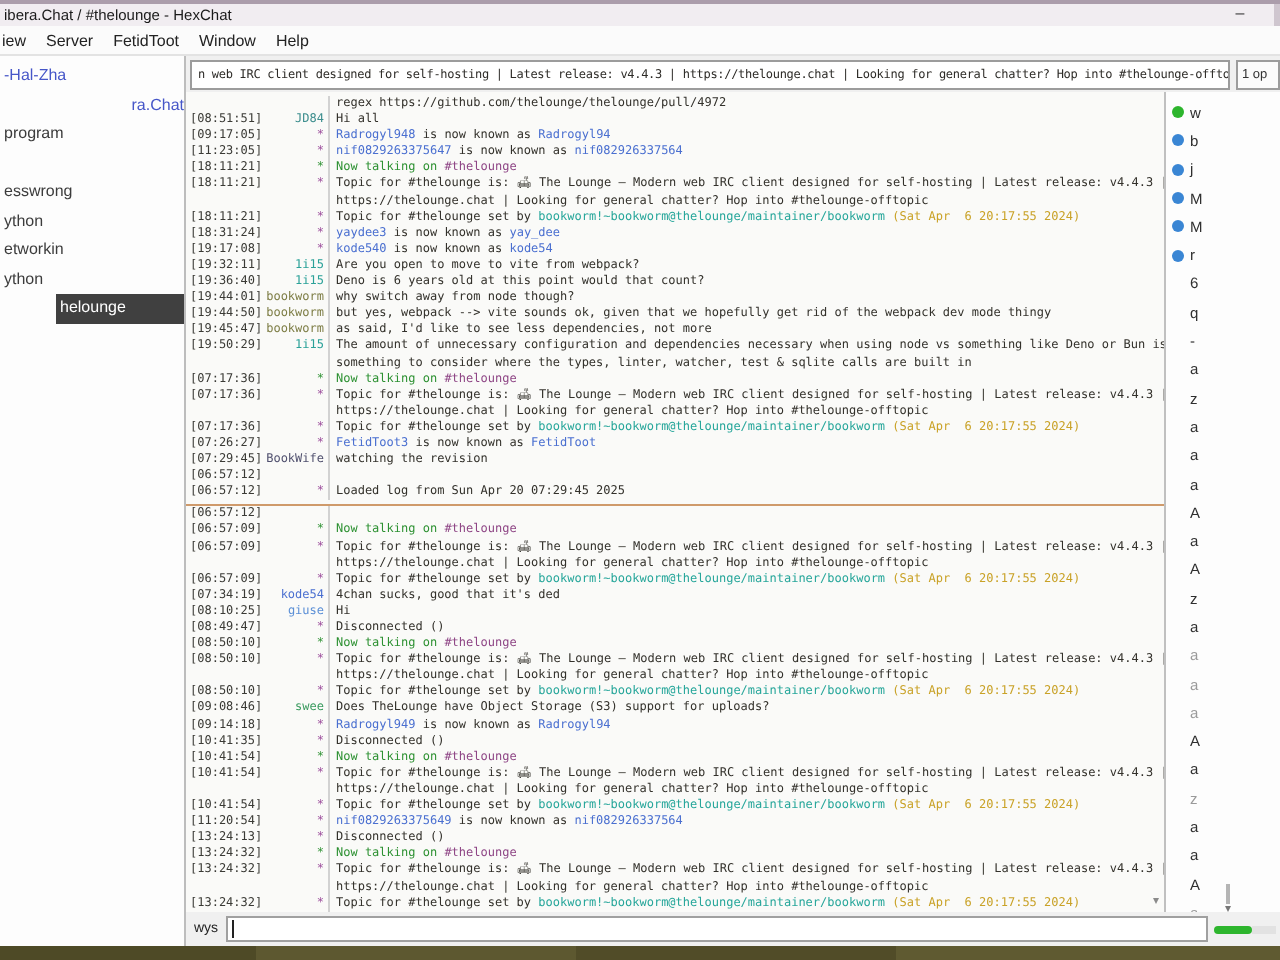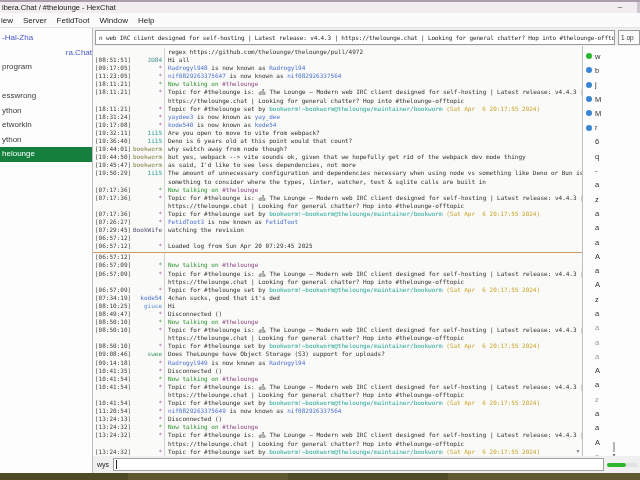--- a/index.html
+++ b/index.html
@@ -84,21 +84,21 @@
 <div class="main">
   <div class="tree">
       <div class="tree-item" style="color: rgb(70, 86, 200);">-Hal-Zha</div>
       <div class="tree-item" style="color: rgb(70, 86, 200); text-align: right;">ra.Chat</div>
       <div class="tree-item">program</div>
       <div class="tree-item spacer">.</div>
       <div class="tree-item">esswrong</div>
       <div class="tree-item">ython</div>
       <div class="tree-item">etworkin</div>
       <div class="tree-item">ython</div>
-      <div class="tree-item" style="background: #15803d; color: rgb(255, 255, 255);">helounge</div>
+      <div class="tree-item" style="background: #404040; color: rgb(255, 255, 255); margin-left: 28px;">helounge</div>
     </div>
 
   <div class="rightside">
     <div class="topicrow">
       <div class="topic-entry">n web IRC client designed for self-hosting | Latest release: v4.4.3 | https://thelounge.chat | Looking for general chatter? Hop into #thelounge-offtopic</div>
       <div class="opbox">1 op</div>
     </div>
 
     <div class="midrow">
       <div class="chatwrap">

